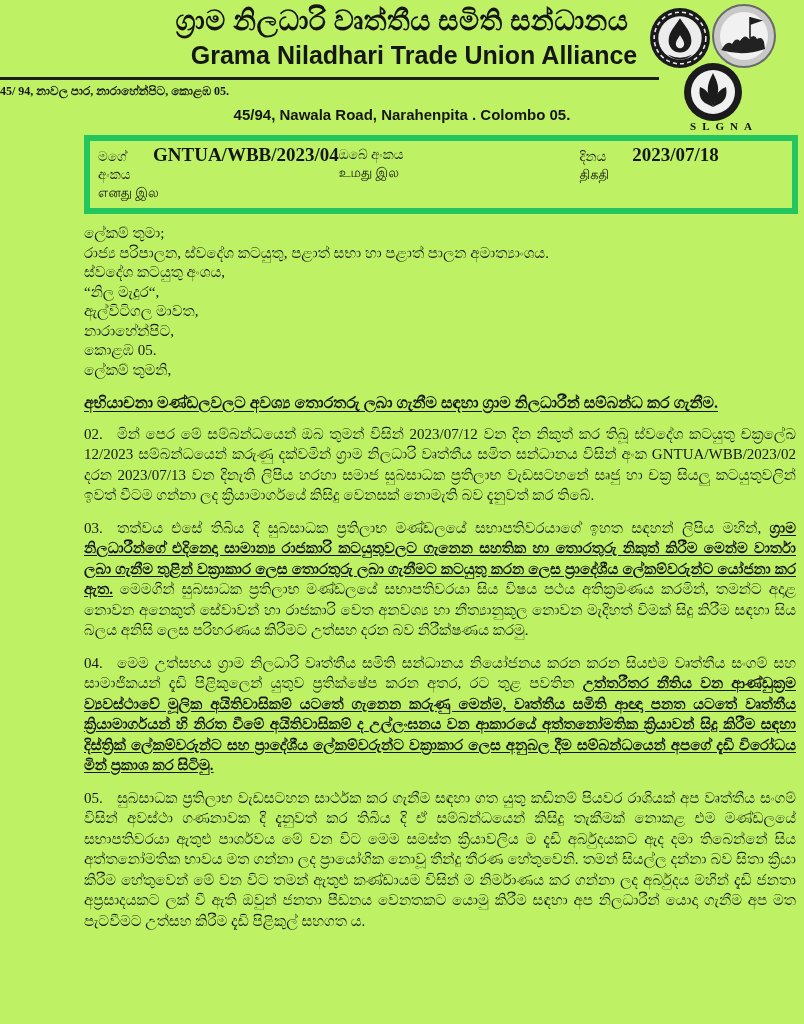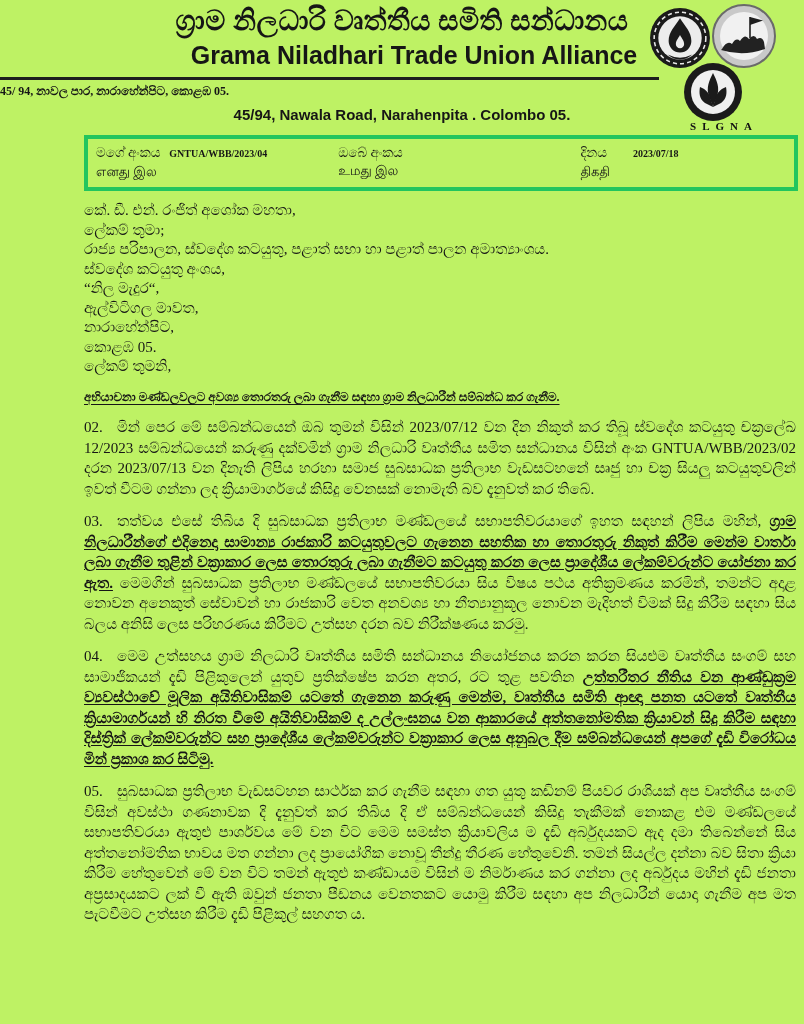--- a/index.html
+++ b/index.html
@@ -22,32 +22,32 @@
     font-size:15px; font-weight:700;
     font-family:"Liberation Sans","DejaVu Sans",sans-serif; }
   .logos { position:absolute; top:4px; right:0; width:162px; height:133px; }
   .logo { position:absolute; }
   .logo-flame { left:7px;  top:3px;  width:62px; height:62px; }
   .logo-crowd { left:70px; top:0px;  width:64px; height:64px; }
   .logo-hand  { left:41px; top:58px; width:60px; height:60px; }
   .logo-caption { position:absolute; left:36px; top:116px; width:92px; text-align:center;
     font-size:11px; font-weight:700; letter-spacing:6px; color:#111; }
   
-  .refbox { margin:0 6px 0 84px; border:4px solid #22c55e; display:flex;
+  .refbox { margin:0 6px 0 84px; border:6px solid #22c55e; display:flex;
     padding:5px 6px 6px 8px; }
   .refcol-1 { width:35%; } .refcol-2 { width:35%; } .refcol-3 { width:30%; }
   .refrow { display:flex; align-items:baseline; gap:9px; font-size:13.5px; line-height:18px; }
   .refrow-2 { font-size:13px; }
-  .refval { font-weight:700; font-size:10px; }
+  .refval { font-weight:700; font-size:19px; }
   .refgap { gap:26px; }
   
   .body { margin:10px 8px 0 84px; }
   .recipient { font-size:15px; line-height:19.5px; }
   .salutation { margin-top:1px; font-size:15px; }
-  .subject { margin-top:15px; font-size:12px; font-weight:700;
+  .subject { margin-top:15px; font-size:16px; font-weight:700;
     text-decoration:underline; text-underline-offset:3px; }
   .para { margin:12px 0 0 0; font-size:15px; line-height:20.5px; text-align:justify; }
   .pnum { display:inline-block; width:33px; }
   .b { font-weight:700; }
   .u { text-decoration:underline; text-underline-offset:2px; }
 </style>
 </head>
 <body>
 
 <div class="page">
@@ -113,21 +113,20 @@
       </div>
       <div class="refrow refrow-2">
         <span>திகதி</span>
       </div>
     </div>
   </div>
 
   <div class="body">
 
     <div class="recipient">
-      <div>කේ. ඩී. එන්. රංජිත් අශෝක මහතා,</div>
       <div>ලේකම් තුමා;</div>
       <div>රාජ්‍ය පරිපාලන, ස්වදේශ කටයුතු, පළාත් සභා හා පළාත් පාලන අමාත්‍යාංශය.</div>
       <div>ස්වදේශ කටයුතු අංශය,</div>
       <div>“නිල මැදුර“,</div>
       <div>ඇල්විටිගල මාවත,</div>
       <div>නාරාහේන්පිට,</div>
       <div>කොළඹ 05.</div>
     </div>
 
     <div class="salutation">ලේකම් තුමනි,</div>

